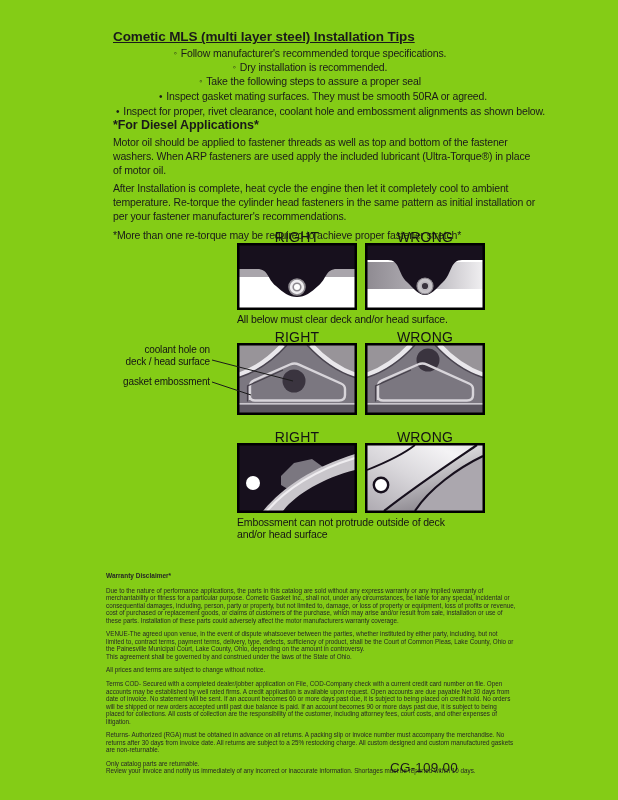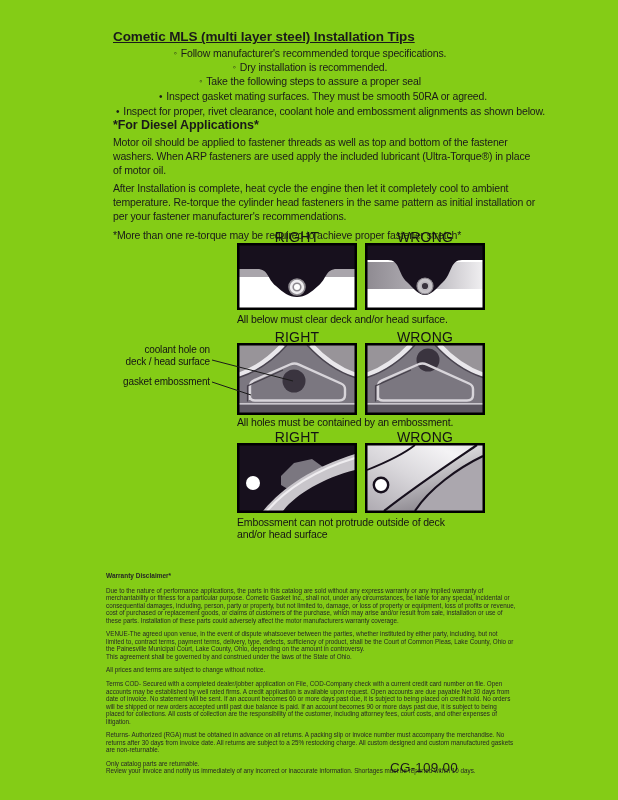--- a/index.html
+++ b/index.html
@@ -136,21 +136,20 @@
         <path d="M74,2 C87,16 103,27 118,32" stroke="#e9e7eb" stroke-width="5" fill="none"></path>
         <path d="M70,2 C84,17.5 101,29 118,34.5" stroke="#4a4550" stroke-width="1.4" fill="none"></path>
         <circle cx="63" cy="17" r="11.5" fill="#3a343f"></circle>
         <path d="M13,57 L13,43 C13,40.5 14.5,38.5 17,37.3 L53,21.5 C56,20.2 59,20.2 62,21.6 L104,40.5 C106.8,41.8 108,43.5 108,46 L108,52 C108,55.5 105.8,57.5 102,57.5 L18,57.5 C15,57.5 13,56 13,53.5 Z" fill="none" stroke="#d8d5da" stroke-width="2.4"></path>
         <path d="M10.5,58.5 L10.5,43 L46,27" fill="none" stroke="#45404a" stroke-width="1.2"></path>
         <line x1="2" y1="60.8" x2="118" y2="60.8" stroke="#cac7cd" stroke-width="1.4"></line>
         <rect x="2" y="62" width="116" height="8" fill="#5c5861"></rect>
         <rect x="1.25" y="1.25" width="117.5" height="69.5" fill="none" stroke="#000000" stroke-width="2.5"></rect>
       </svg>
     </div>
-    <div class="fig-caption cap-r2">All holes must be contained by an embossment.</div>
 
     <div class="fig-label c-r3r">RIGHT</div>
     <div class="fig-label c-r3w">WRONG</div>
     <div class="panel p-r3r">
       <svg width="120" height="70" viewBox="0 0 120 70">
         <rect x="2" y="2" width="116" height="66" fill="#17101d"></rect>
         <path d="M44,33 L57,20 L75,16 L86,24 L82,36 L70,46 L54,48 L44,42 Z" fill="#7b7780"></path>
         <path d="M26,68 C45,45 76,24 118,11 L118,27 C86,35 58,52 46,68 Z" fill="#c9c6cb"></path>
         <path d="M30,68 C48,47 78,27 118,15" stroke="#efedf0" stroke-width="2.2" fill="none"></path>
         <circle cx="16" cy="40" r="7" fill="#ffffff"></circle>

